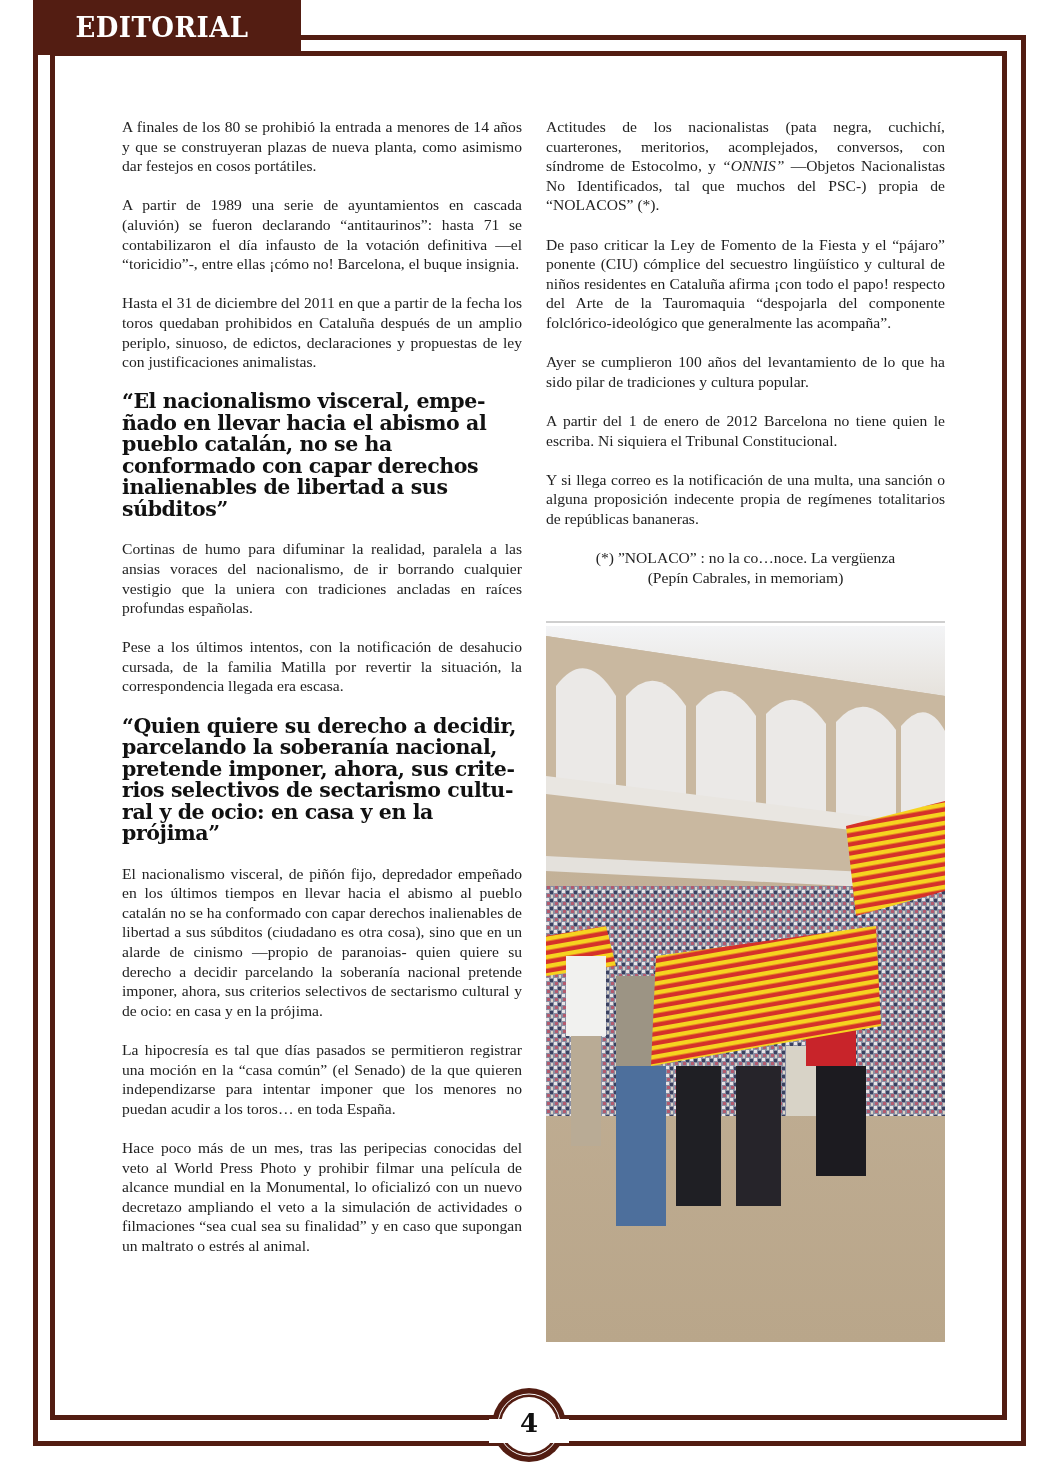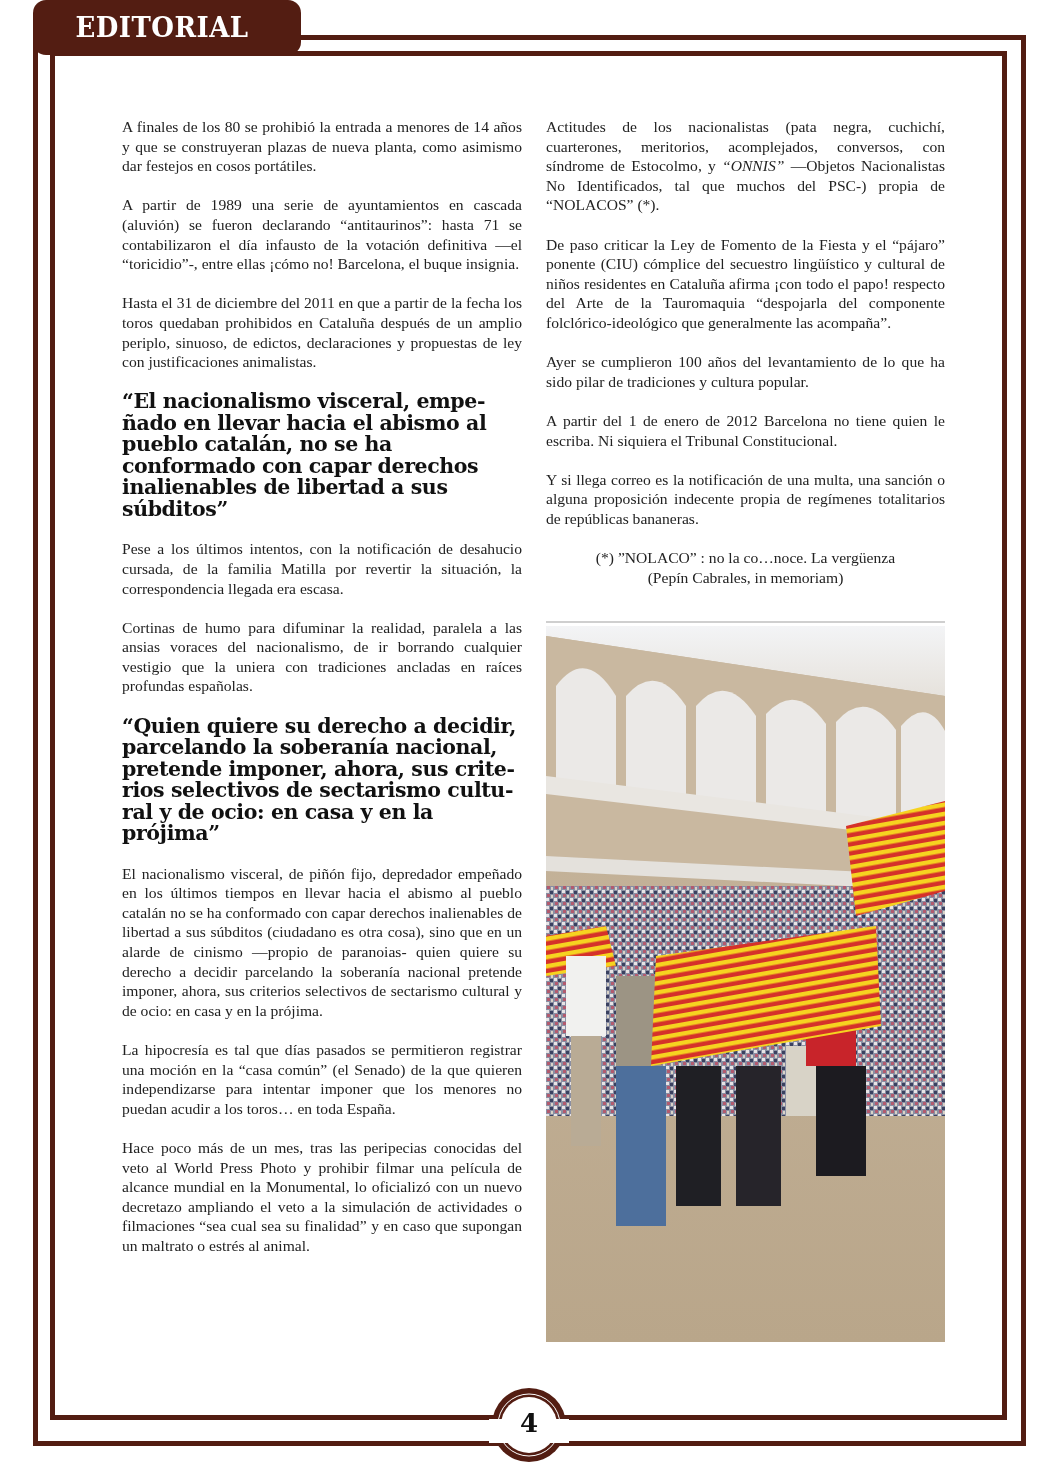--- a/index.html
+++ b/index.html
@@ -2,21 +2,21 @@
 <html><head>
   <meta charset="utf-8">
   <style>
     html, body { margin: 0; padding: 0; background: #ffffff; }
     body { width: 1063px; height: 1476px; position: relative; overflow: hidden; font-family: "Liberation Serif", "DejaVu Serif", serif; color: #1a1a1a; }
 
     .frame { position: absolute; border: 5px solid #531d12; box-sizing: border-box; }
     .frame-outer { left: 33px; top: 35px; width: 993px; height: 1411px; }
     .frame-inner { left: 50px; top: 51px; width: 957px; height: 1369px; }
 
-    .header-tab { position: absolute; left: 33px; top: 0; width: 268px; height: 55px; background: #531d12; display: flex; align-items: center; justify-content: center; border-radius: 13px; }
+    .header-tab { position: absolute; left: 33px; top: 0; width: 268px; height: 55px; background: #531d12; display: flex; align-items: center; justify-content: center; }
     .header-tab span { color: #ffffff; font-family: "DejaVu Serif", serif; font-weight: bold; font-size: 26px; letter-spacing: 0.5px; transform: scaleY(1.05); margin-left: -10px; }
 
     .col { position: absolute; font-size: 15.6px; line-height: 19.6px; text-align: justify; color: #222; }
     .col-left { left: 122px; top: 117px; width: 400px; }
     .col-right { left: 546px; top: 117px; width: 399px; }
     .col p { margin: 0 0 19.6px 0; hyphens: auto; }
 
     .pullquote { font-family: "DejaVu Serif", serif; font-weight: bold; font-size: 20.5px; line-height: 21.5px; text-align: left; color: #111; margin: 10px 0 19px 0; letter-spacing: -0.4px; }
 
     .footnote { margin: 0; text-align: center; }
@@ -37,22 +37,22 @@
 
 <div class="header-tab">
   <span>EDITORIAL</span>
 </div>
 
 <div class="col col-left">
   <p>A finales de los 80 se prohibió la entrada a menores de 14 años y que se construyeran plazas de nueva planta, como asimismo dar festejos en cosos portátiles.</p>
   <p>A partir de 1989 una serie de ayuntamientos en cascada (aluvión) se fueron declarando “antitaurinos”: hasta 71 se contabilizaron el día infausto de la votación definitiva —el “toricidio”-, entre ellas ¡cómo no! Barcelona, el buque insignia.</p>
   <p>Hasta el 31 de diciembre del 2011 en que a partir de la fecha los toros quedaban prohibidos en Cataluña después de un amplio periplo, sinuoso, de edictos, declaraciones y propuestas de ley con justificaciones animalistas.</p>
   <div class="pullquote">“El nacionalismo visceral, empe­ñado en llevar hacia el abismo al pueblo catalán, no se ha conformado con capar derechos inalienables de libertad a sus súbditos”</div>
+  <p>Cortinas de humo para difuminar la realidad, paralela a las ansias voraces del nacionalismo, de ir borrando cualquier vestigio que la uniera con tradiciones ancladas en raíces profundas españolas.</p>
   <p>Pese a los últimos intentos, con la notificación de desahucio cursada, de la familia Matilla por revertir la situación, la correspondencia llegada era escasa.</p>
-  <p>Cortinas de humo para difuminar la realidad, paralela a las ansias voraces del nacionalismo, de ir borrando cualquier vestigio que la uniera con tradiciones ancladas en raíces profundas españolas.</p>
   <div class="pullquote">“Quien quiere su derecho a decidir, parcelando la soberanía nacional, pretende imponer, ahora, sus crite­rios selectivos de sectarismo cultu­ral y de ocio: en casa y en la prójima”</div>
   <p>El nacionalismo visceral, de piñón fijo, depredador empeñado en los últimos tiempos en llevar hacia el abismo al pueblo catalán no se ha conformado con capar derechos inalienables de libertad a sus súbditos (ciudadano es otra cosa), sino que en un alarde de cinismo —propio de paranoias- quien quiere su derecho a decidir parcelando la soberanía nacional pretende imponer, ahora, sus criterios selectivos de sectarismo cultural y de ocio: en casa y en la prójima.</p>
   <p>La hipocresía es tal que días pasados se permitieron registrar una moción en la “casa común” (el Senado) de la que quieren independizarse para intentar imponer que los menores no puedan acudir a los toros… en toda España.</p>
   <p>Hace poco más de un mes, tras las peripecias conocidas del veto al World Press Photo y prohibir filmar una película de alcance mundial en la Monumental, lo oficializó con un nuevo decretazo ampliando el veto a la simulación de actividades o filmaciones “sea cual sea su finalidad” y en caso que supongan un maltrato o estrés al animal.</p>
 </div>
 
 <div class="col col-right">
   <p><span>Actitudes de los nacionalistas (pata negra, cuchichí, cuarterones, meritorios, acomplejados, conversos, con síndrome de Estocolmo, y </span><i>“ONNIS”</i><span> —Objetos Nacionalistas No Identificados, tal que muchos del PSC-) propia de “NOLACOS” (*).</span></p>
   <p>De paso criticar la Ley de Fomento de la Fiesta y el “pájaro” ponente (CIU) cómplice del secuestro lingüístico y cultural de niños residentes en Cataluña afirma ¡con todo el papo! respecto del Arte de la Tauromaquia “despojarla del componente folclórico-ideológico que generalmente las acompaña”.</p>
   <p>Ayer se cumplieron 100 años del levantamiento de lo que ha sido pilar de tradiciones y cultura popular.</p>

